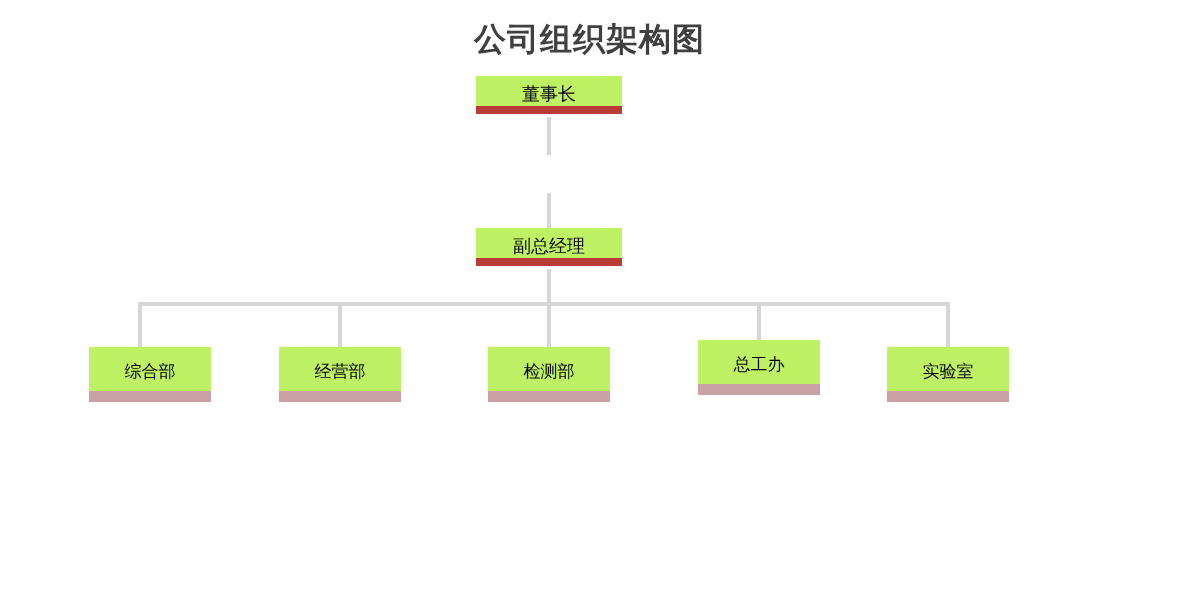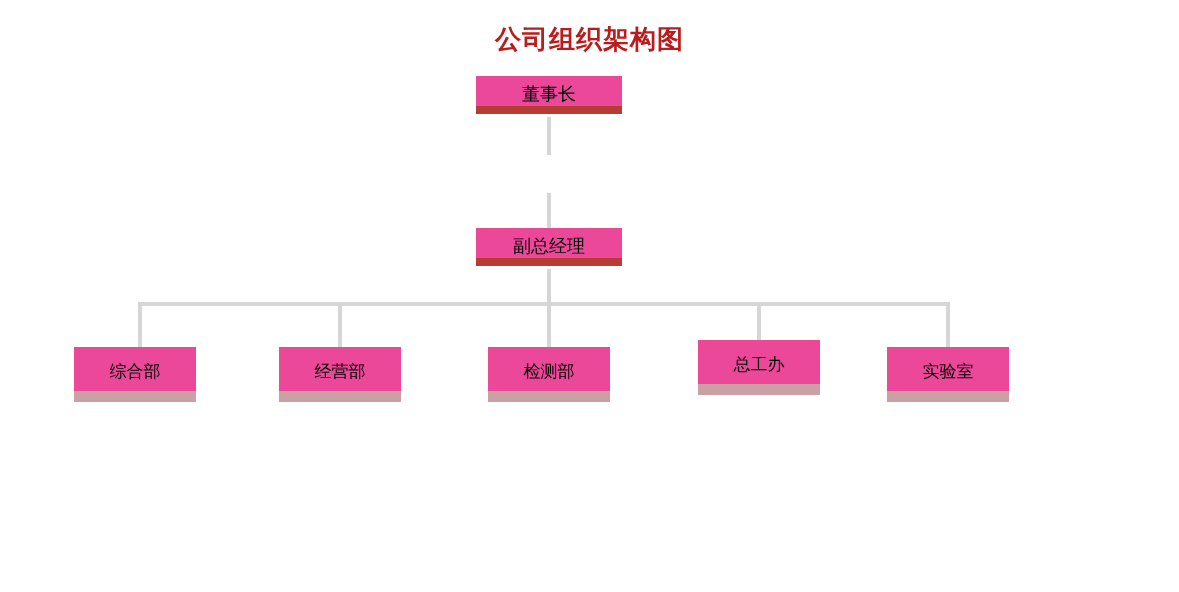--- a/index.html
+++ b/index.html
@@ -19,33 +19,33 @@
     overflow: hidden;
   }
 
   
   .chart-title {
     position: absolute;
     left: 0;
     top: 22px;
     width: 1179px;
     text-align: center;
-    font-size: 26px;
+    font-size: 32px;
     font-weight: bold;
-    color: #b91c1c;
+    color: #404040;
     letter-spacing: 1px;
     line-height: 34px;
     white-space: nowrap;
   }
 
   
   .node {
     position: absolute;
     box-sizing: border-box;
-    background: #ec4899;
+    background: #bef264;
     display: flex;
     align-items: center;
     justify-content: center;
     color: #000000;
   }
   .node .node-label {
     display: block;
     text-align: center;
     line-height: 1.1;
     white-space: nowrap;
@@ -122,21 +122,21 @@
     <span class="node-label">董事长</span>
     <span class="node-bar"></span>
   </div>
 
 
   <div class="node exec" style="left:476px; top:228px;">
     <span class="node-label">副总经理</span>
     <span class="node-bar"></span>
   </div>
 
-  <div class="node dept" style="left:74px; top:347px;justify-content:center;">
+  <div class="node dept" style="left:89px; top:347px;justify-content:center;">
     <span class="node-label">综合部</span>
     <span class="node-bar"></span>
   </div>
 
   <div class="node dept" style="left:279px; top:347px;">
     <span class="node-label">经营部</span>
     <span class="node-bar"></span>
   </div>
 
   <div class="node dept" style="left:488px; top:347px;">

